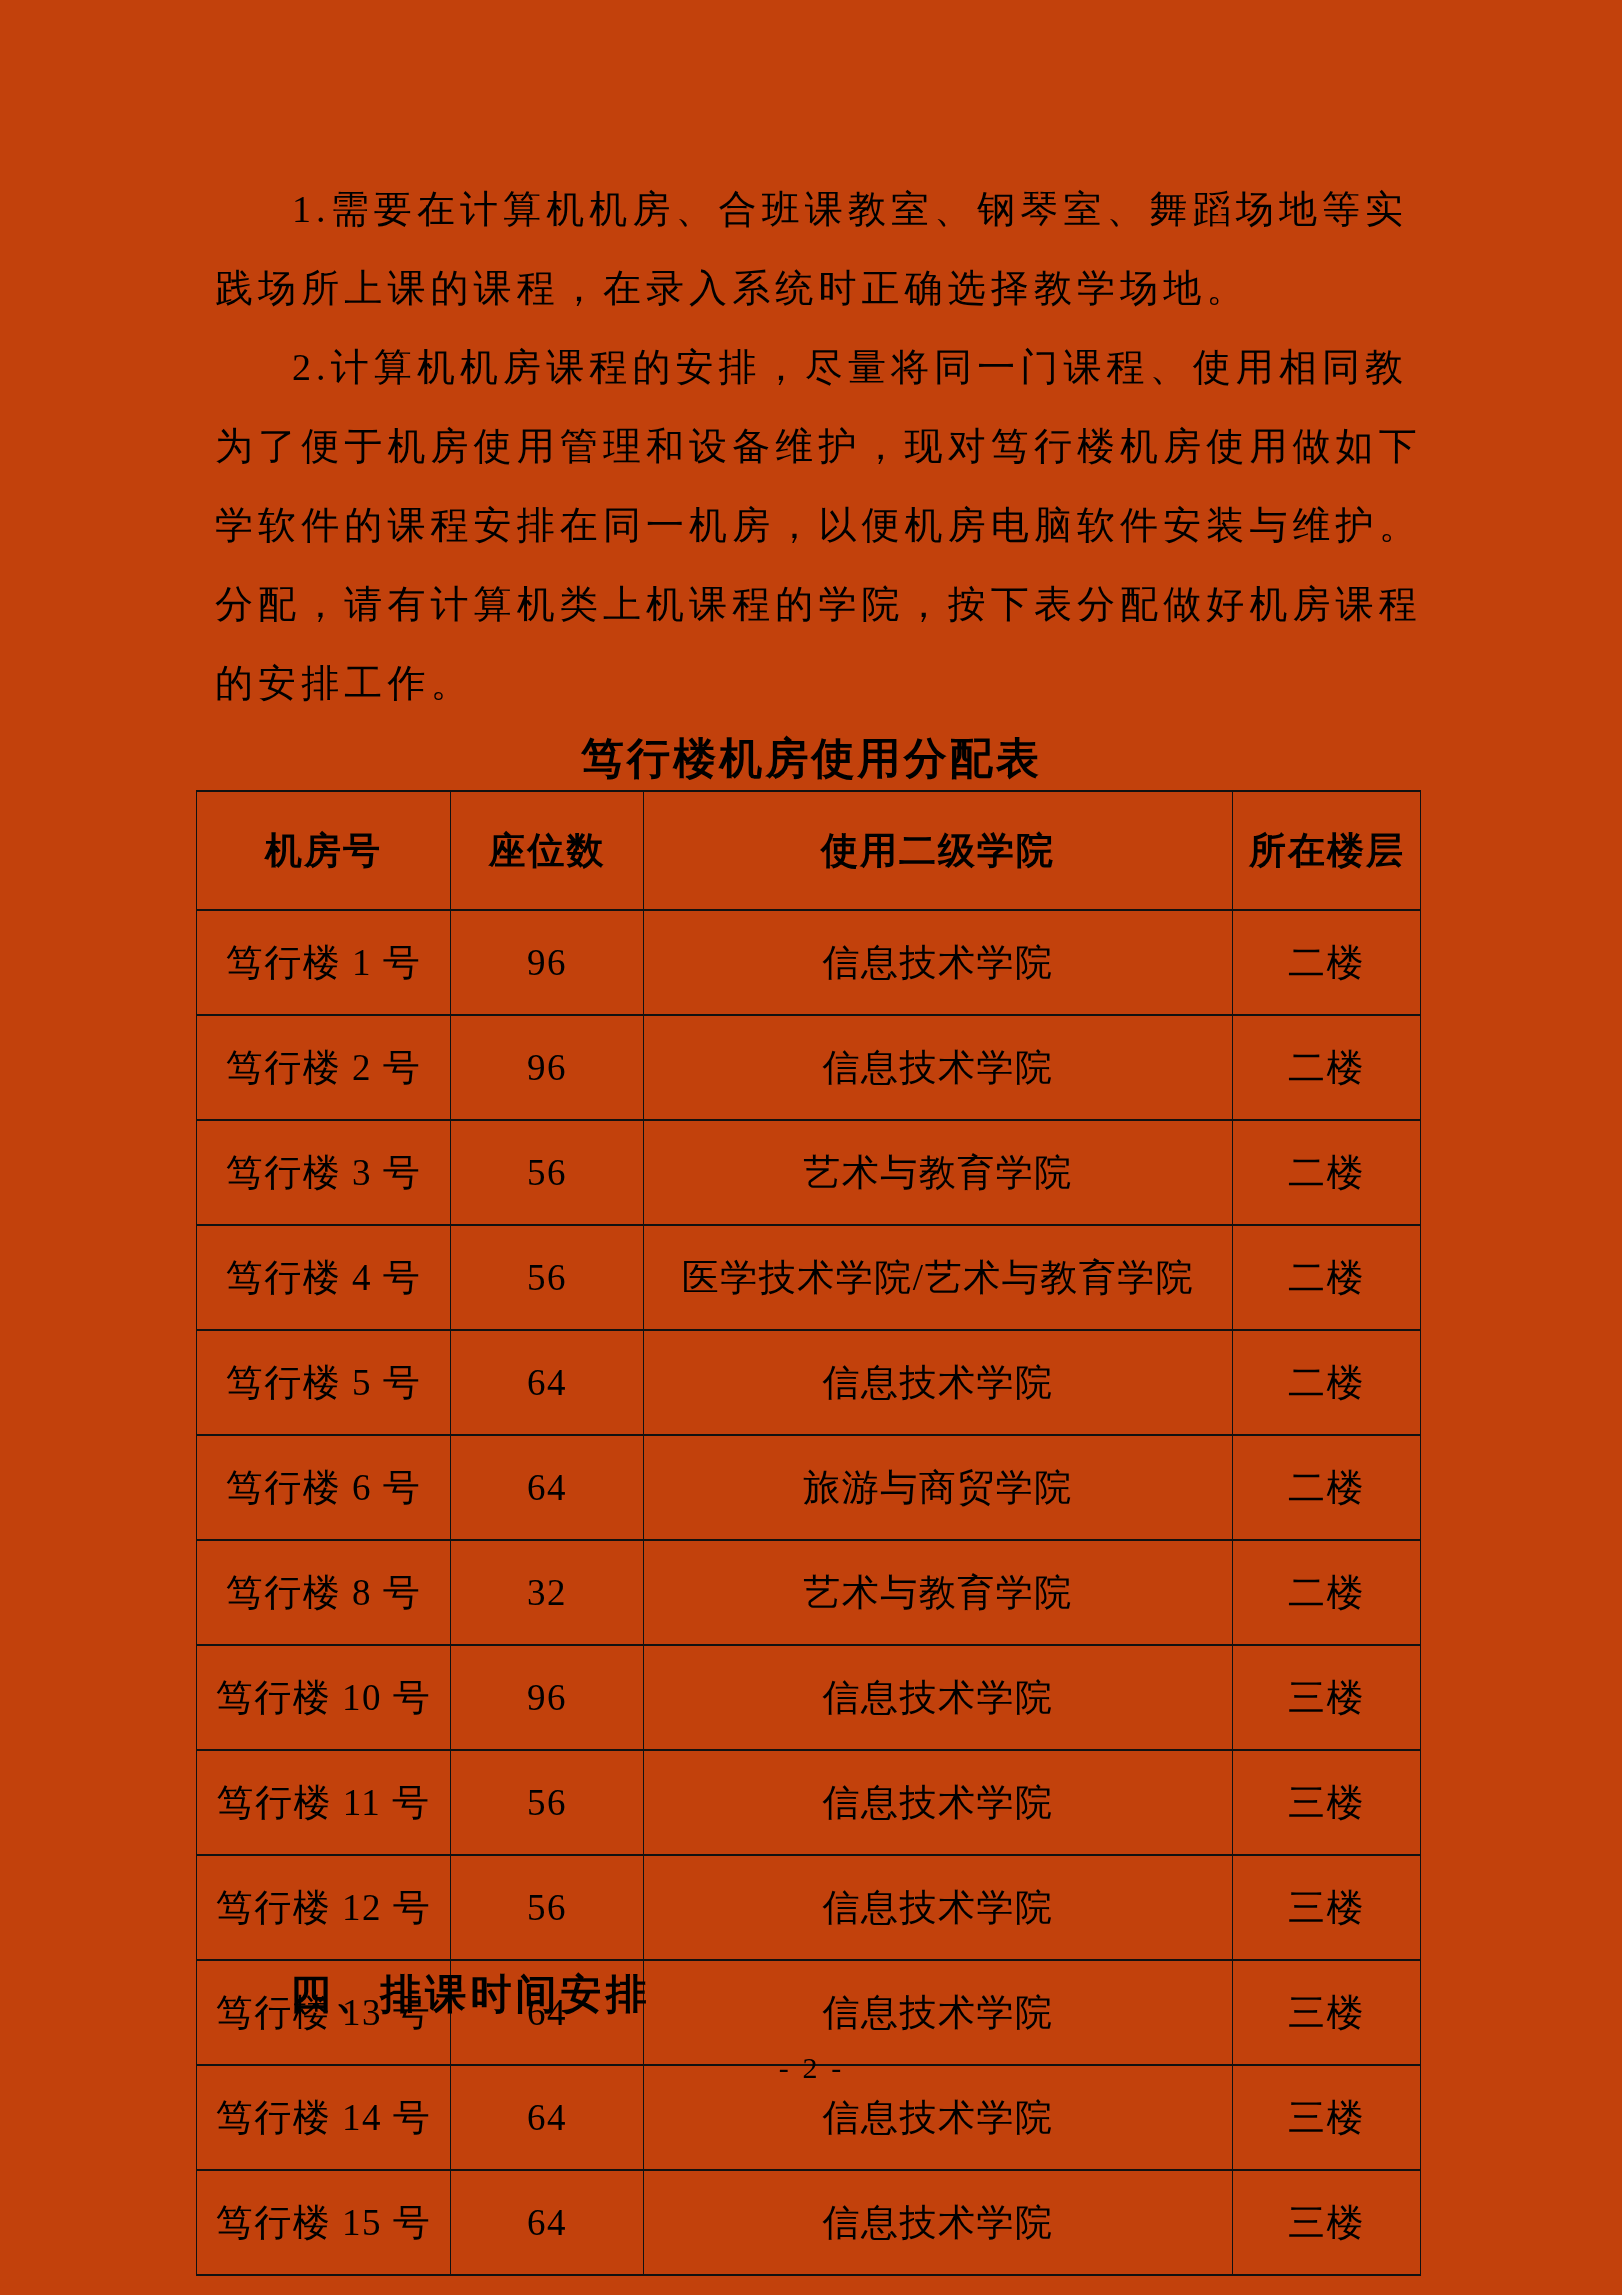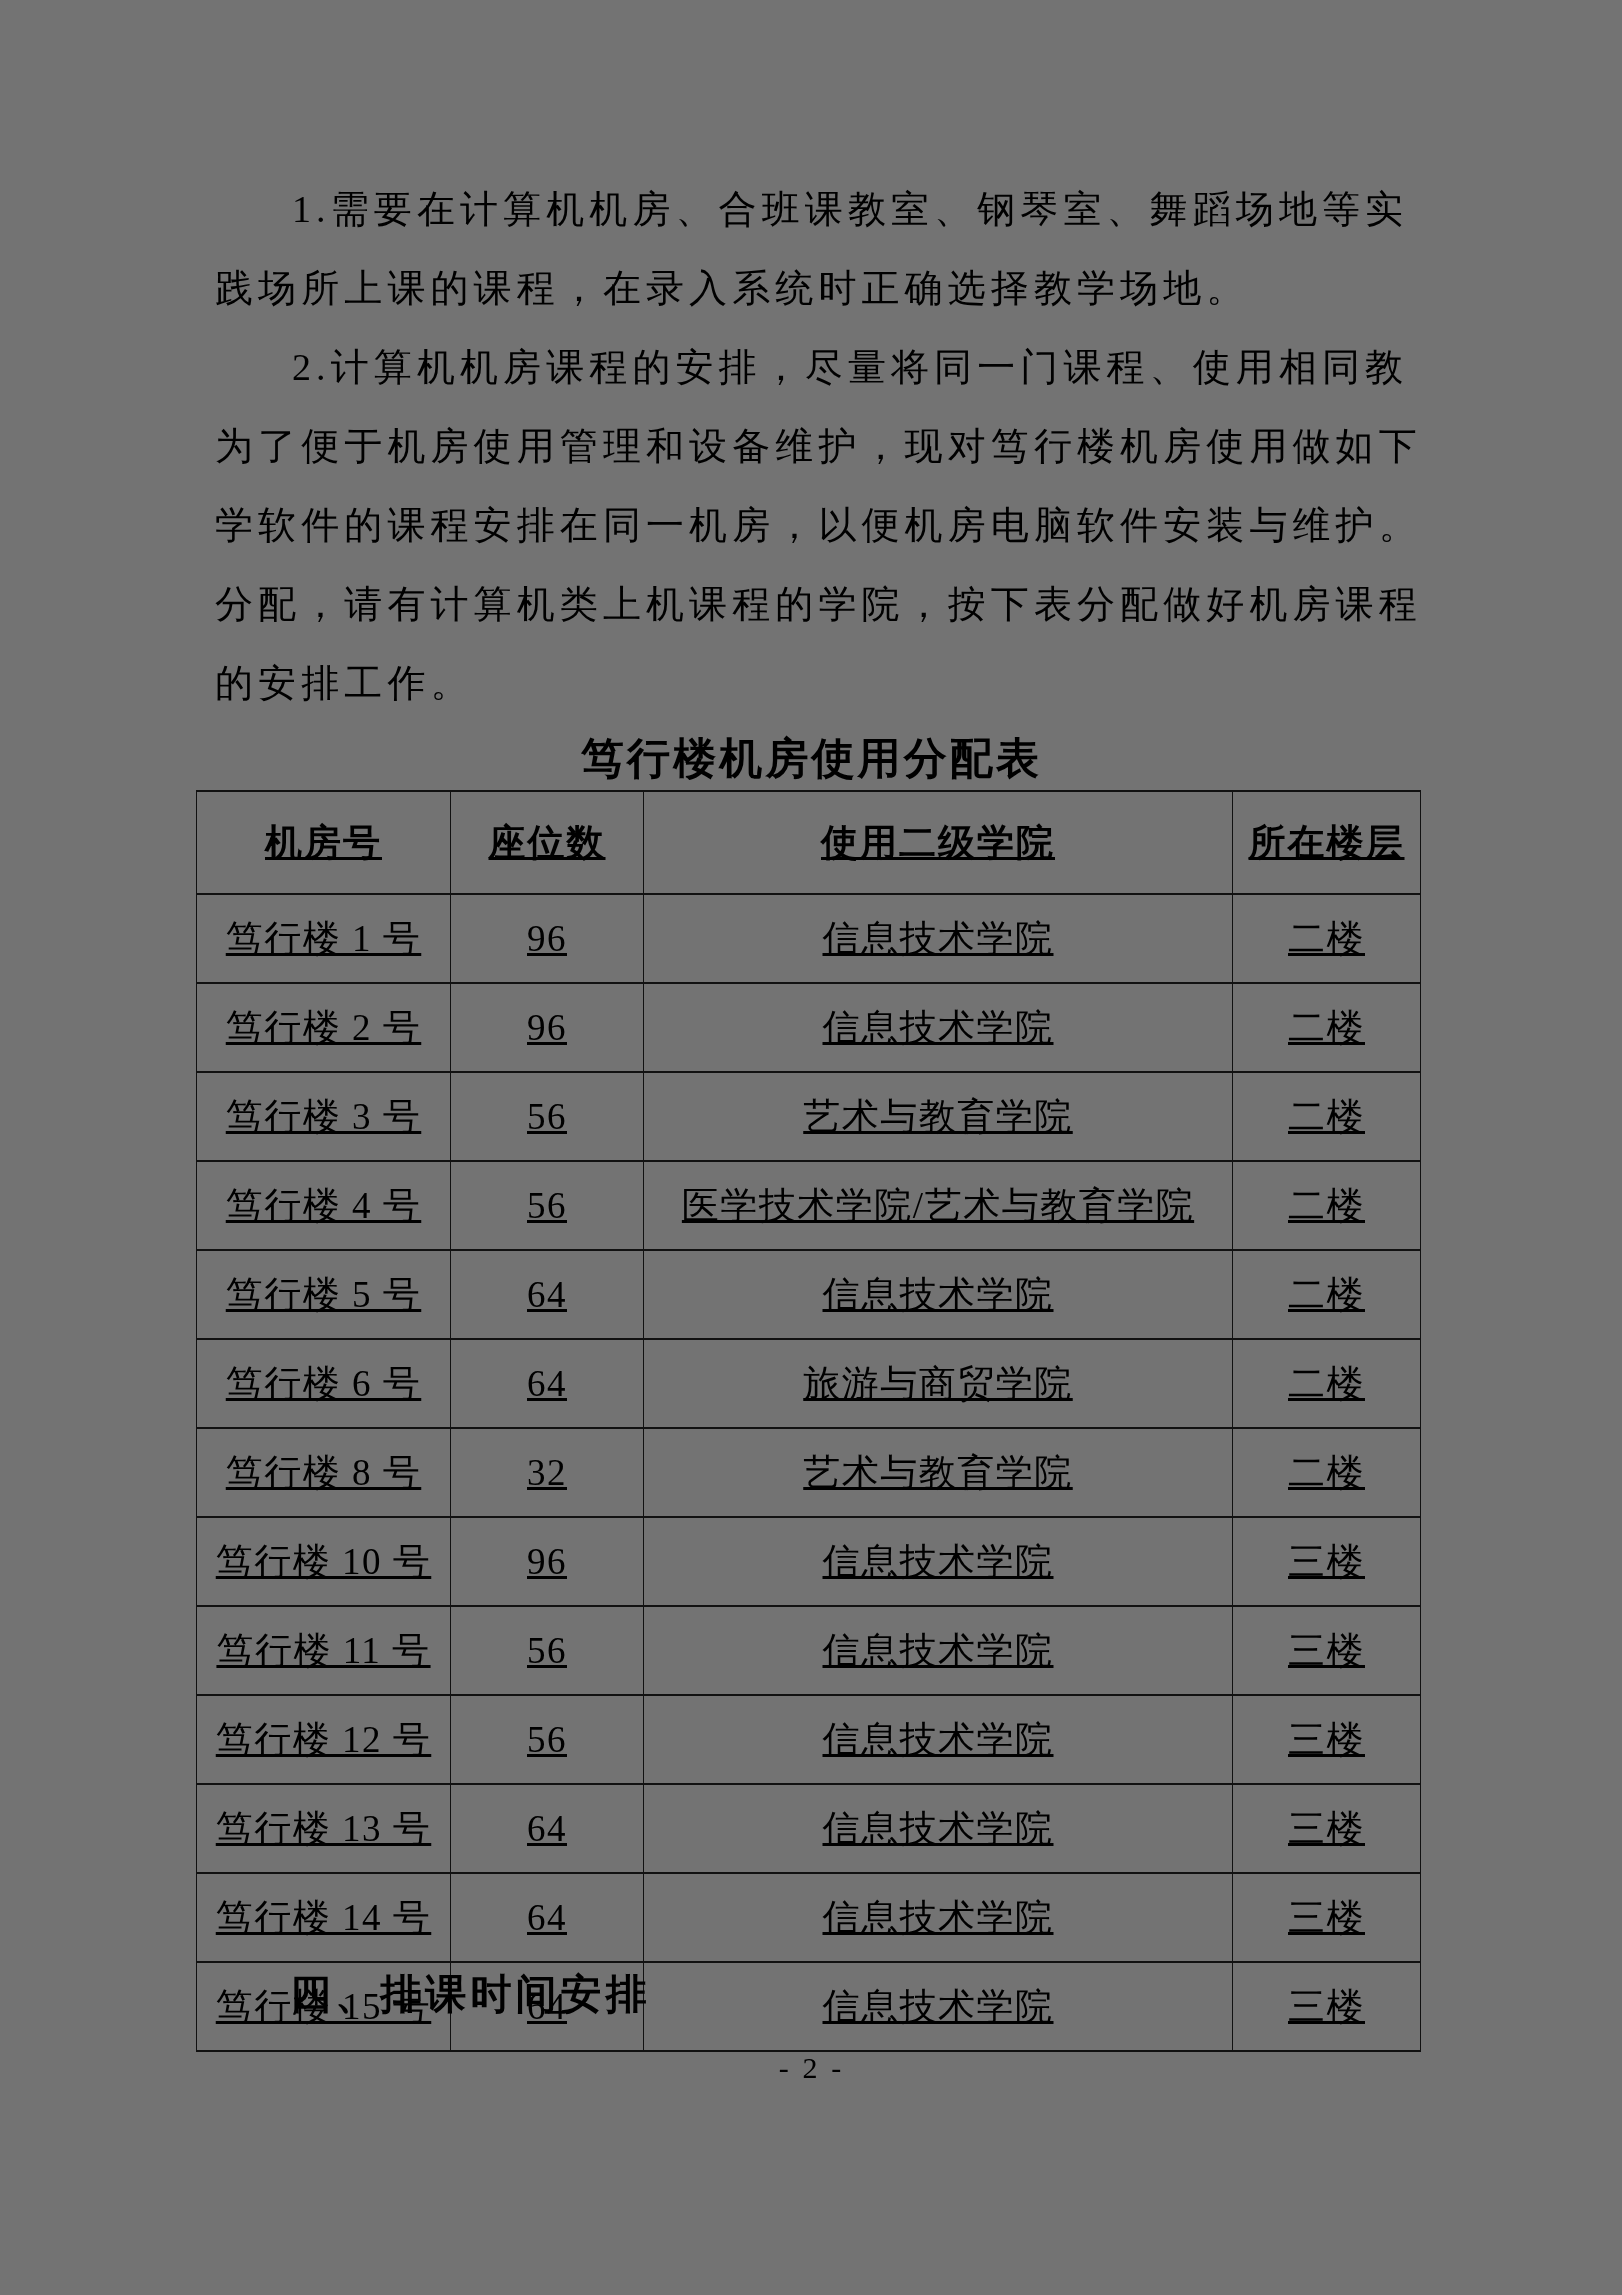--- a/index.html
+++ b/index.html
@@ -4,21 +4,21 @@
 <style>
   html, body {
     margin: 0;
     padding: 0;
     background: #ffffff;
   }
   .page {
     position: relative;
     width: 1623px;
     height: 2295px;
-    background: #737373;
+    background: #c2410c;
     color: #000000;
     font-family: "Liberation Serif", "DejaVu Serif", serif;
     overflow: hidden;
   }
   #body-text {
     position: absolute;
     top: 170px;
     left: 215px;
     width: 1227px;
   }
@@ -53,24 +53,23 @@
     table-layout: fixed;
   }
   table.alloc-table th,
   table.alloc-table td {
     border-top: 2px solid #111111;
     border-bottom: 2px solid #111111;
     border-left: 1.5px solid #111111;
     border-right: 1.5px solid #111111;
     text-align: center;
     vertical-align: middle;
-    padding: 8px;
+    padding: 16px;
     overflow: hidden;
     white-space: nowrap;
-    text-decoration: underline;
   }
   table.alloc-table th {
     height: 85px;
     font-size: 37px;
     font-weight: bold;
     letter-spacing: 2px;
   }
   table.alloc-table td {
     height: 71px;
     font-size: 37px;

